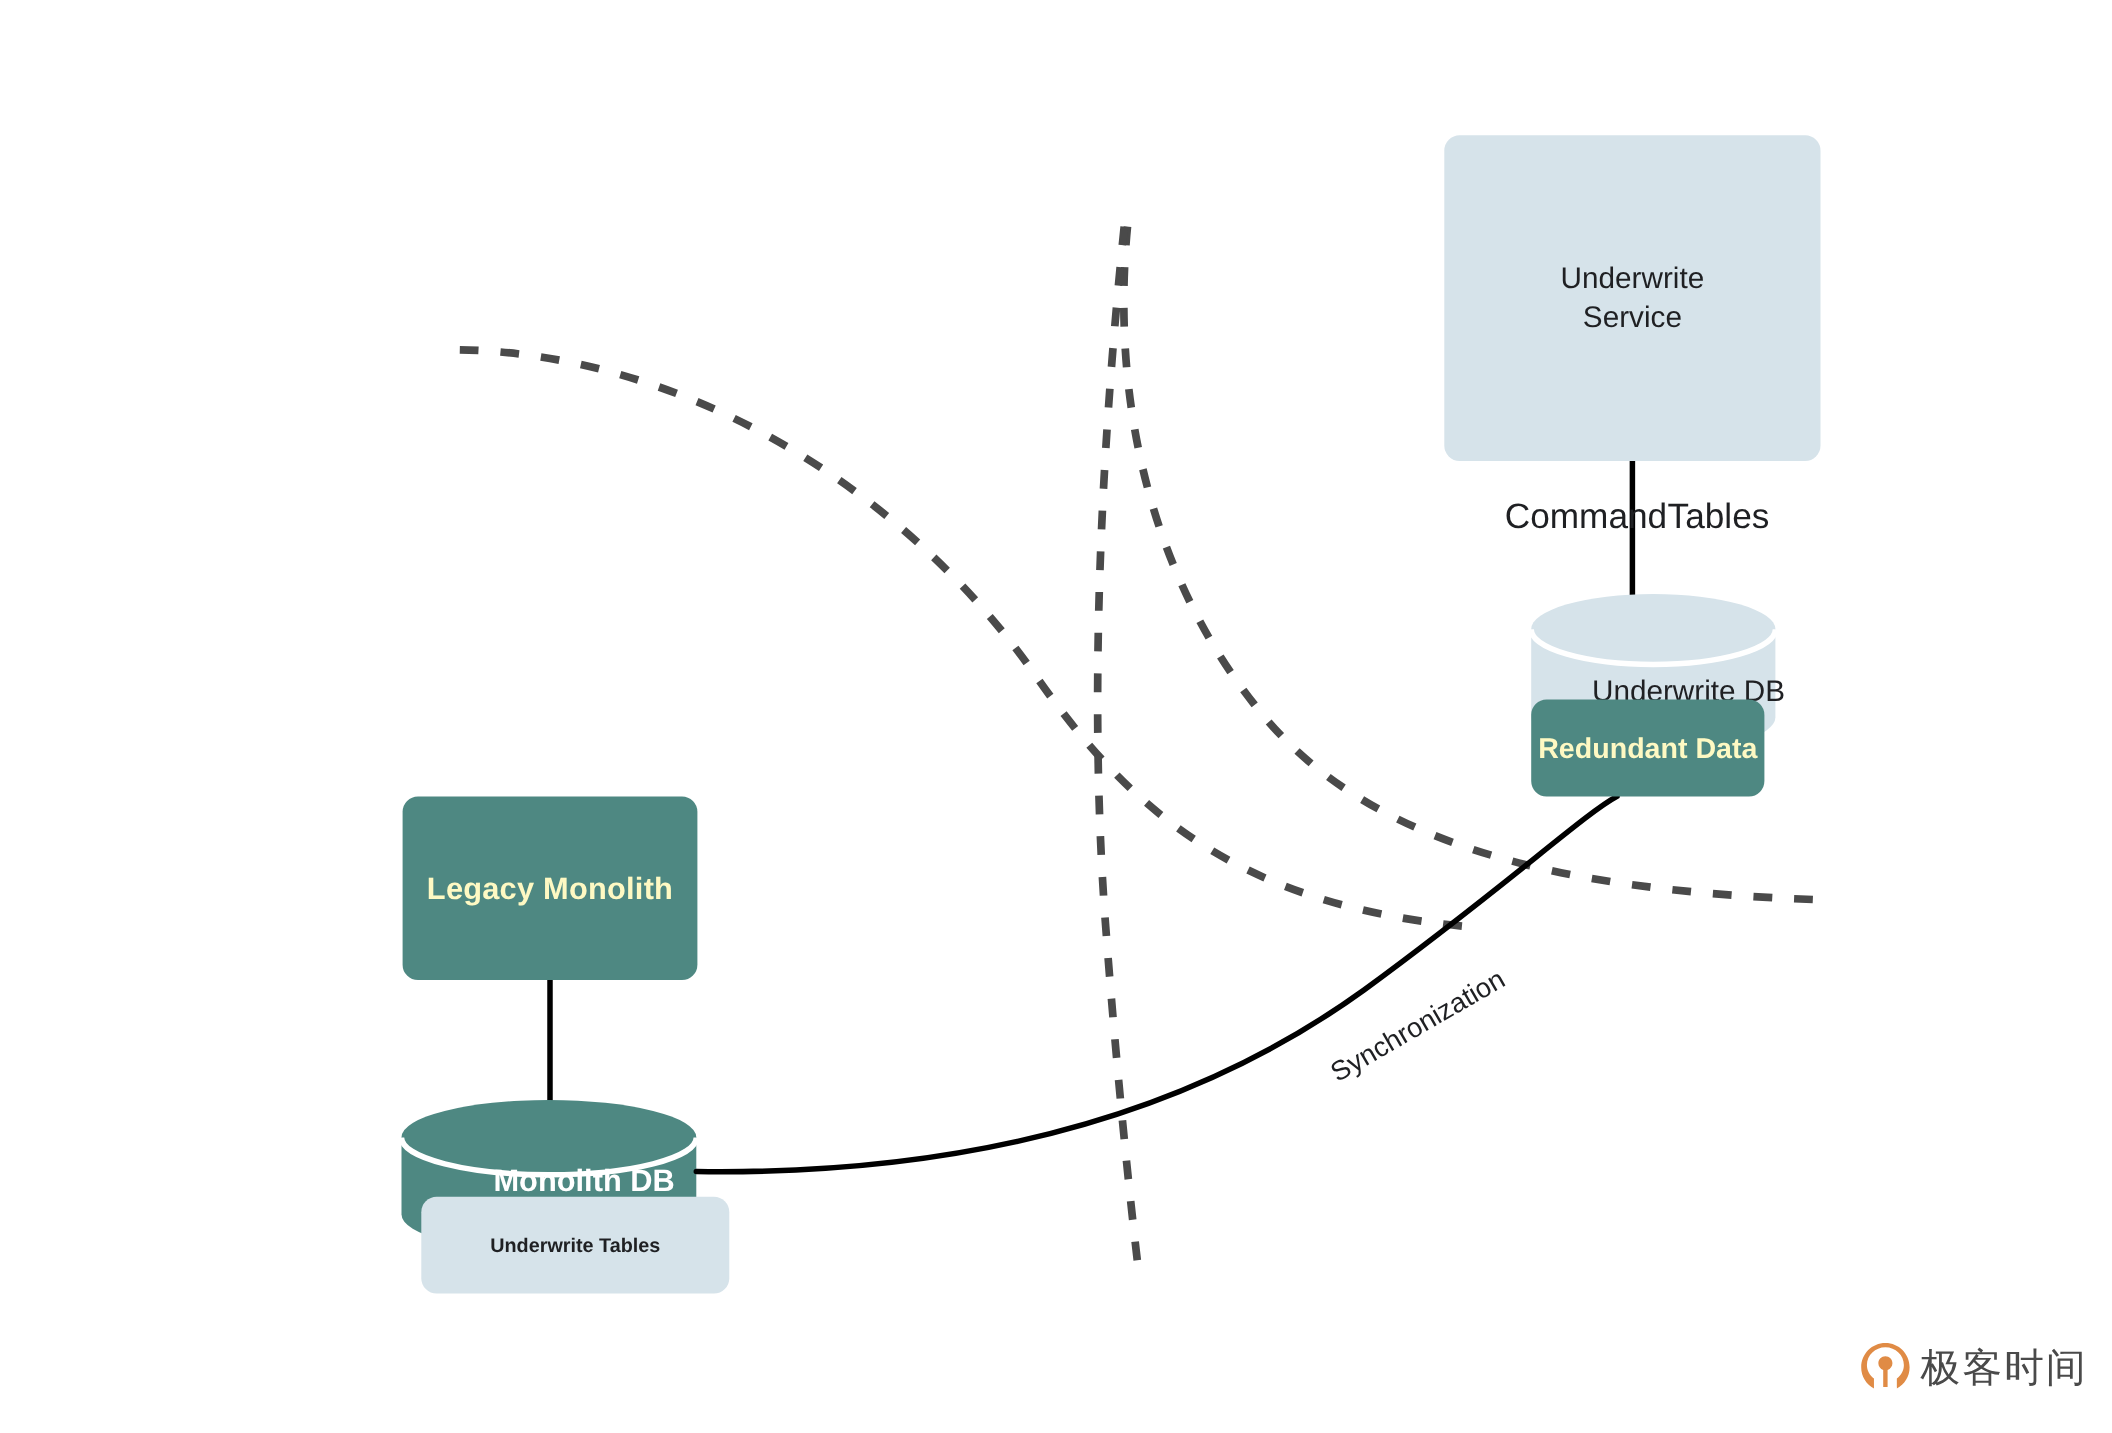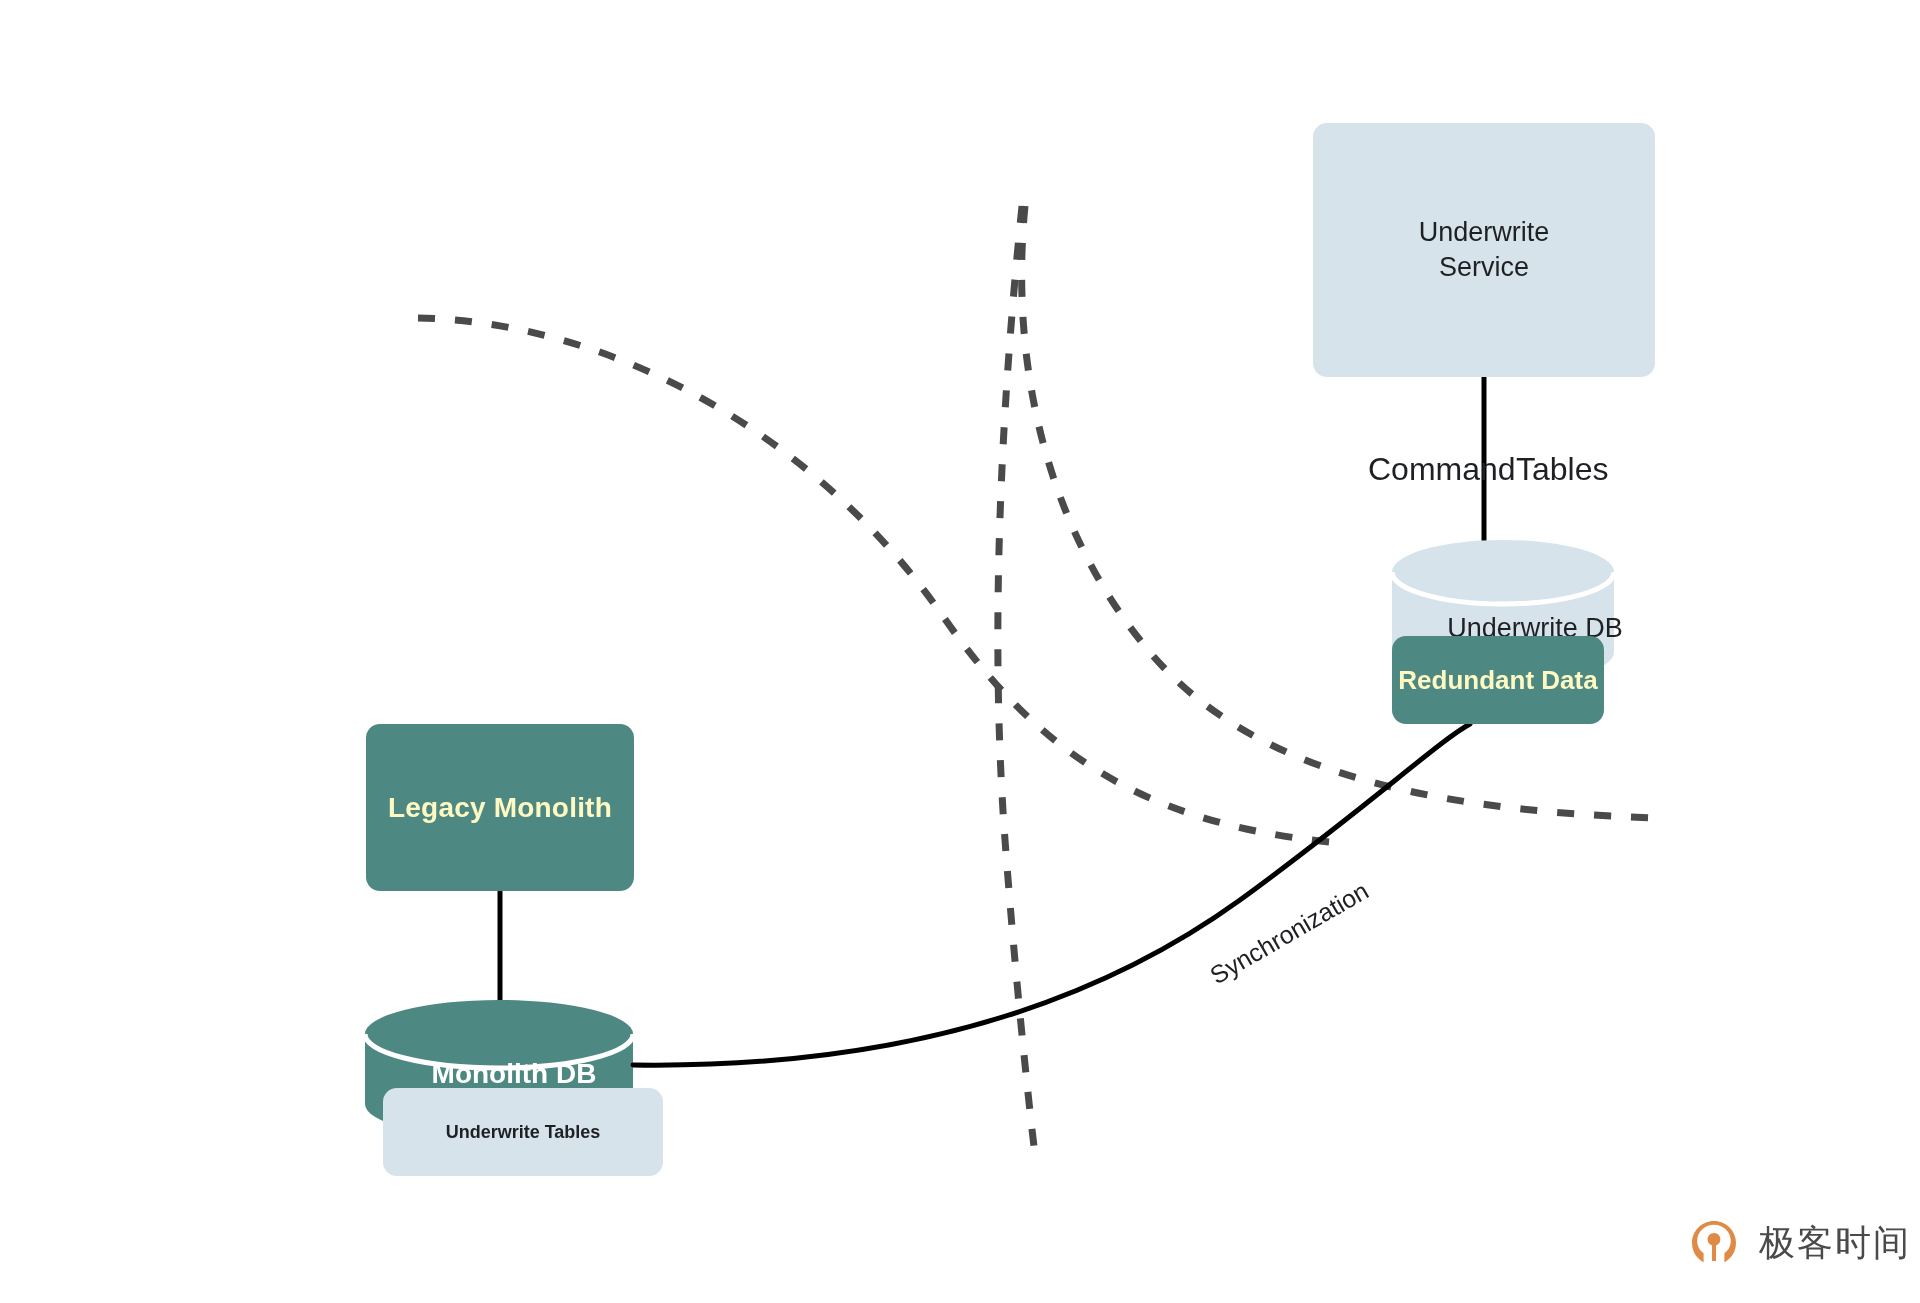--- a/index.html
+++ b/index.html
@@ -36,21 +36,21 @@
     align-items: center;
     justify-content: center;
     text-align: center;
   }
 
   
   #underwrite-service {
     left: 1313px;
     top: 123px;
     width: 342px;
-    height: 254px;
+    height: 296px;
     background: #d6e3ea;
     border-radius: 14px;
     color: #1f2023;
     font-size: 27px;
     line-height: 1.28;
     font-weight: 400;
   }
 
   
   #legacy-monolith {
@@ -79,21 +79,21 @@
     padding-left: 32px;
   }
 
   #underwrite-db { left: 1392px; top: 540px; width: 222px; height: 148px; }
   #underwrite-db .cyl-label {
     top: 73px;
     color: #1f2023;
     font-weight: 400;
   }
 
-  #monolith-db { left: 348px; top: 1000px; width: 268px; height: 138px; }
+  #monolith-db { left: 365px; top: 1000px; width: 268px; height: 138px; }
   #monolith-db .cyl-label {
     top: 58px;
     color: #ffffff;
     font-weight: bold;
     font-size: 28px;
   }
 
   
   #redundant-data {
     left: 1392px;
@@ -135,21 +135,21 @@
     font-size: 25px;
   }
 
   
   #watermark {
     position: absolute;
     left: 1688px;
     top: 1217px;
     display: flex;
     align-items: center;
-    gap: 19px;
+    gap: 6px;
   }
   #watermark .wm-text {
     font-size: 36px;
     color: #4a4a4a;
     letter-spacing: 2px;
     font-family: "DejaVu Sans", sans-serif;
   }
 </style>
 </head>
 <body>

